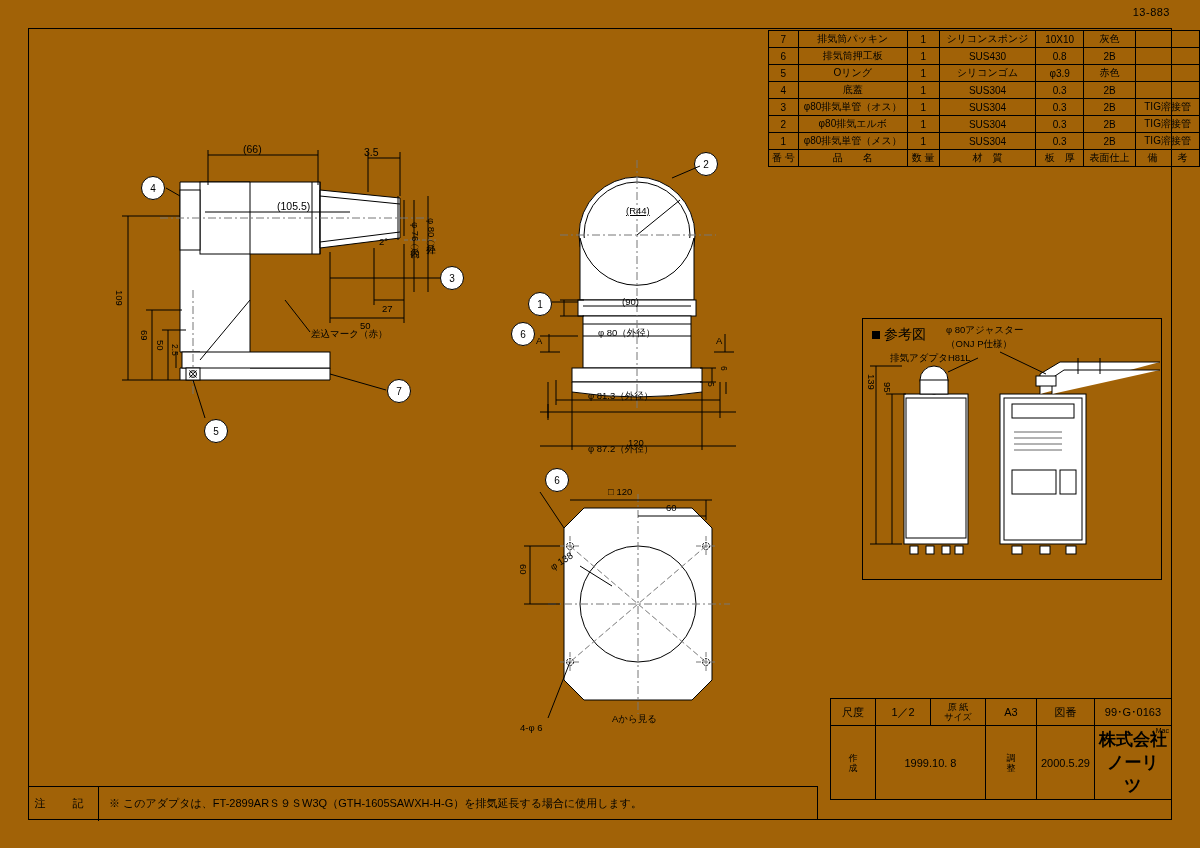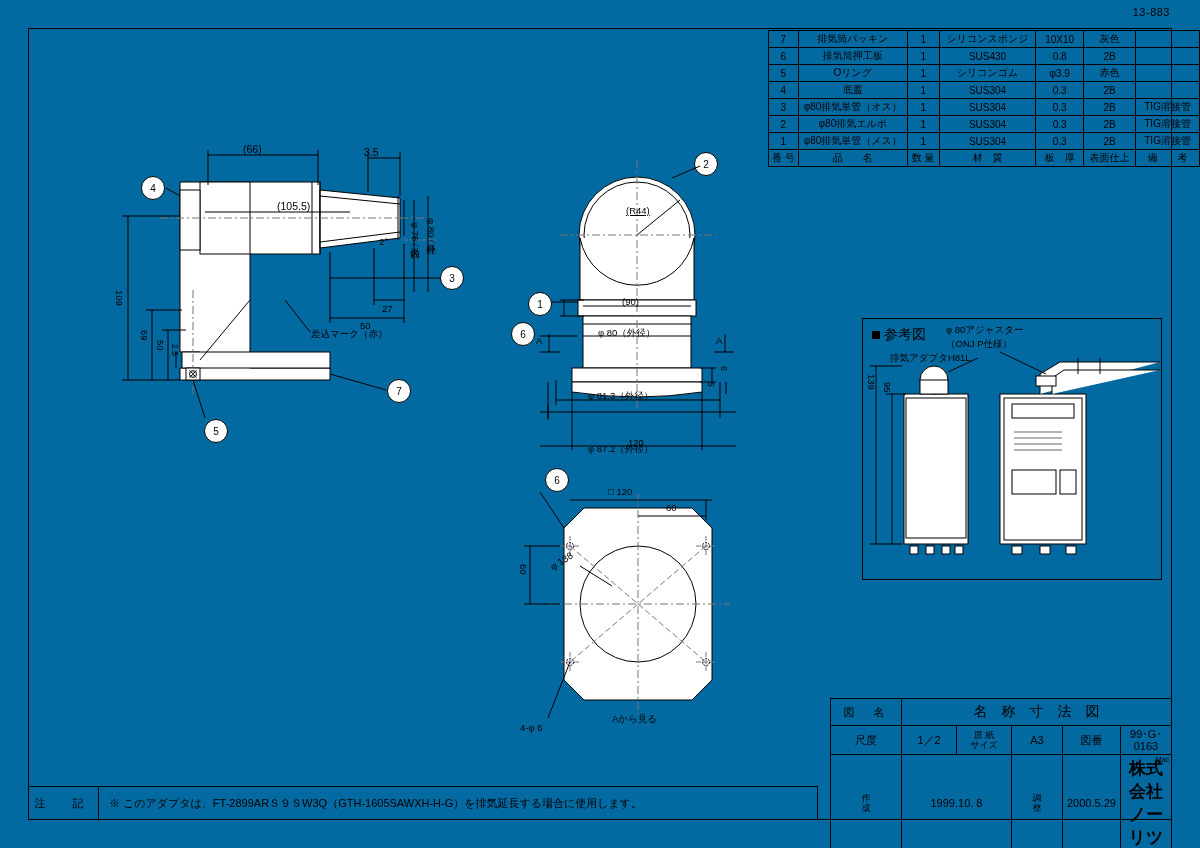--- a/index.html
+++ b/index.html
@@ -1,18 +1,18 @@
 <!DOCTYPE html>
 <html><head>
 <meta charset="utf-8">
 <style>
   html, body { margin:0; padding:0; background:#ffffff; }
   body { font-family:"Liberation Sans", sans-serif; color:#000; }
   #page {
-    position:relative; width:1200px; height:848px; background:#0369a1;
+    position:relative; width:1200px; height:848px; background:#a16207;
     overflow:hidden;
   }
   .frame {
     position:absolute; left:28px; top:28px; width:1144px; height:792px;
     border:1.5px solid #000; box-sizing:border-box;
   }
   .doc-no {
     position:absolute; right:30px; top:6px; font-size:11px; letter-spacing:.5px;
   }
   
@@ -400,24 +400,20 @@
   <div class="lbl sm" style="left:946px;top:324px;">φ 80アジャスター</div>
   <div class="lbl sm" style="left:946px;top:338px;">（ONJ P仕様）</div>
   <div class="lbl sm" style="left:890px;top:352px;">排気アダプタH81L</div>
   <div class="lbl sm vert" style="left:866px;top:374px;">139</div>
   <div class="lbl sm vert" style="left:882px;top:382px;">95</div>
 
   <div class="tb">
     <table>
       <tbody>
       <tr>
-        <td class="key">図　名</td>
-        <td class="big" colspan="5">名　称　寸　法　図</td>
-      </tr>
-      <tr>
         <td class="ctr" style="width:36px;">尺度</td>
         <td class="ctr" style="width:46px;">1／2</td>
         <td class="ctr" style="width:46px;font-size:9px;line-height:10px;">
           <span>原 紙</span><br>
           <span>サイズ</span>
         </td>
         <td class="ctr" style="width:42px;">A3</td>
         <td class="ctr" style="width:40px;">図番</td>
         <td class="ctr" style="position:relative;">
           <span>99･G･0163</span>

